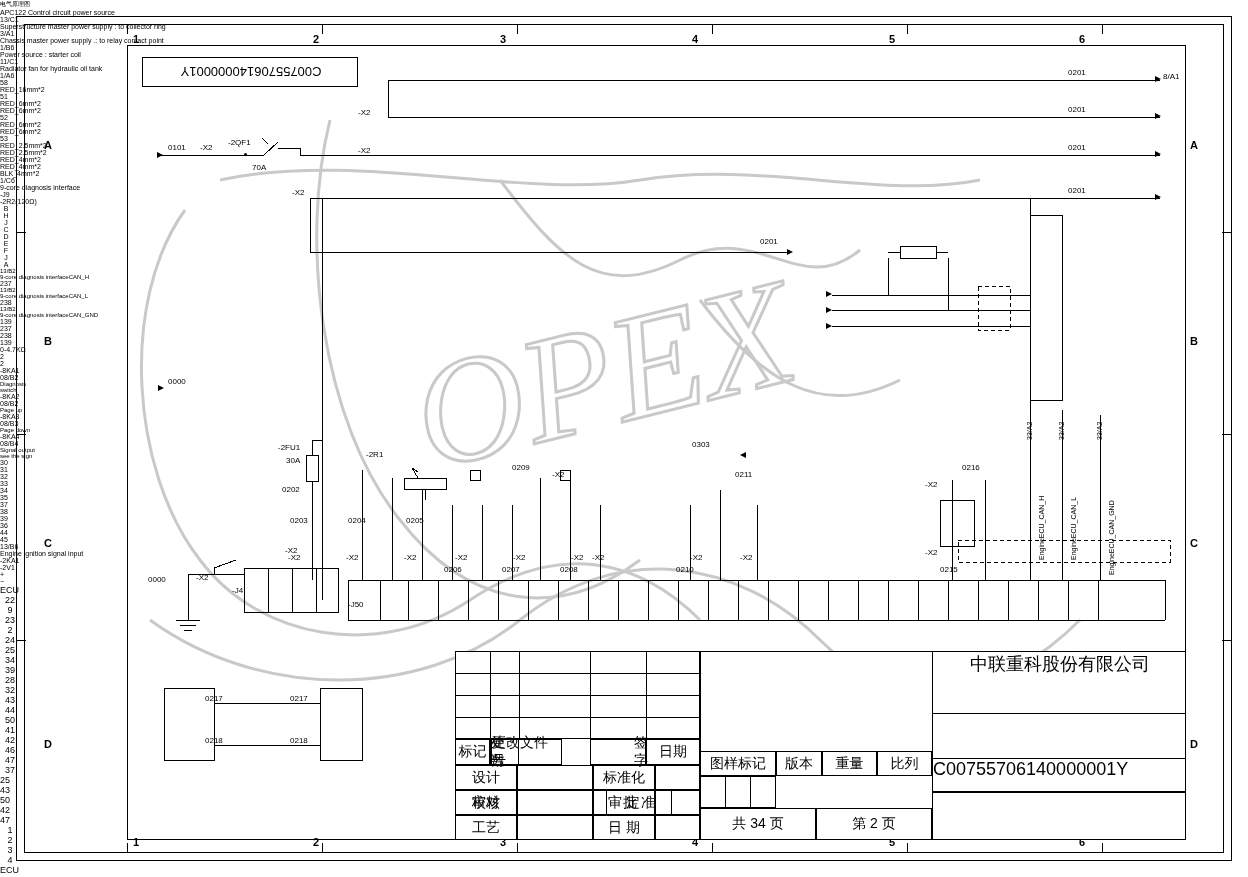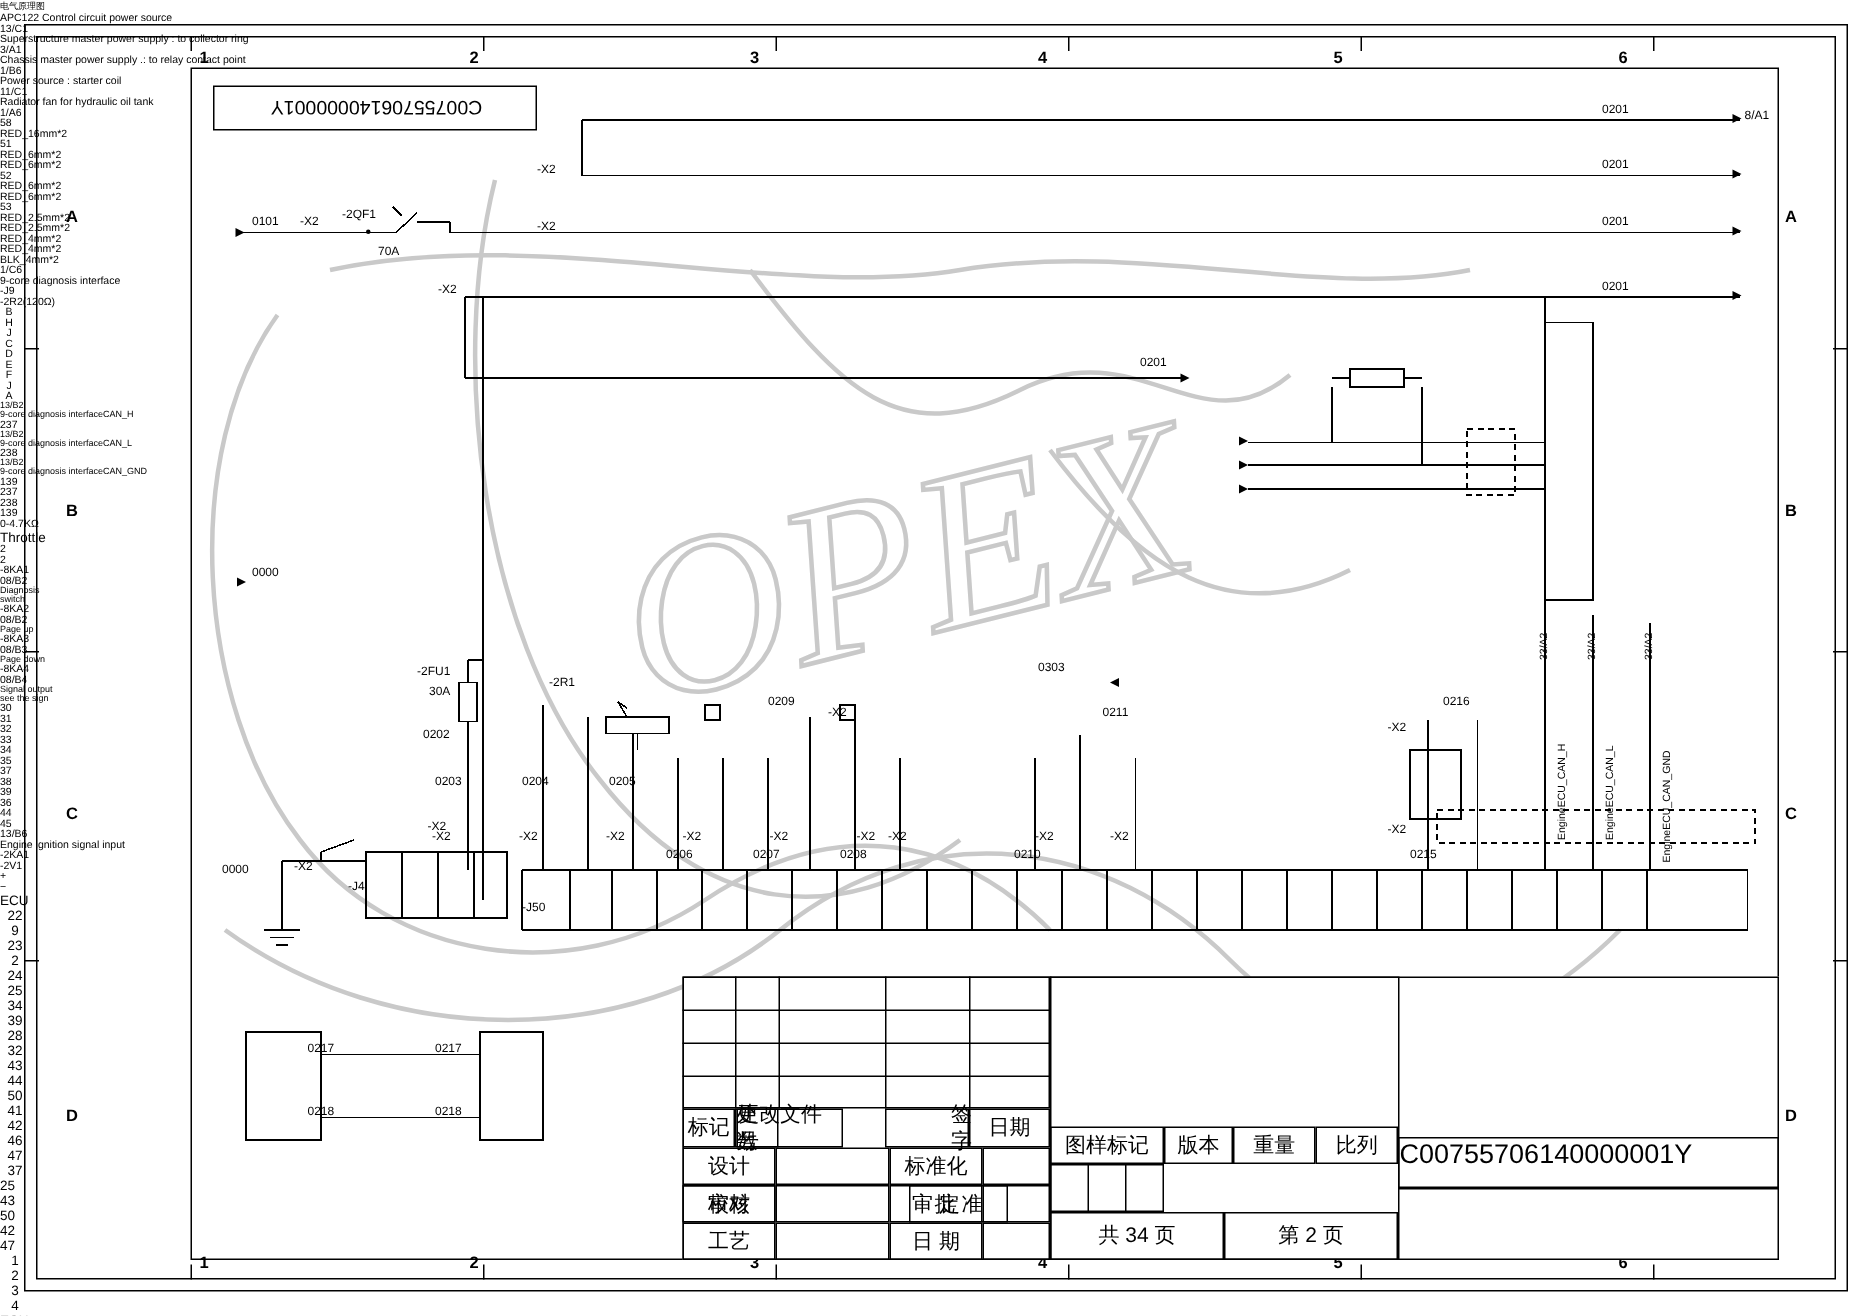--- a/index.html
+++ b/index.html
@@ -331,21 +331,20 @@
   <div class="t7" style="left:960px;top:528px;">237</div>
   <div class="t7" style="left:1022px;top:528px;">238</div>
   <div class="t7" style="left:1098px;top:528px;">139</div>
 
   <div class="t" style="left:278px;top:443px;">-2FU1</div>
   <div class="t" style="left:286px;top:456px;">30A</div>
   <div class="t" style="left:282px;top:485px;">0202</div>
 
   <div class="t" style="left:366px;top:450px;">-2R1</div>
   <div class="t7" style="left:362px;top:463px;">0-4.7KΩ</div>
-  <div class="t9" style="left:410px;top:462px;">Throttle</div>
 
   <div class="t" style="left:196px;top:573px;">-X2</div>
   <div class="t7" style="left:204px;top:587px;">2</div>
 
   <div class="t" style="left:285px;top:546px;">-X2</div>
   <div class="t7" style="left:293px;top:560px;">2</div>
 
   <div class="t" style="left:198px;top:577px;"></div>
   <div class="t" style="left:148px;top:575px;">0000</div>
 
@@ -492,20 +491,23 @@
   <div class="cell" style="left:822px;top:751px;width:55px;height:25px;">重量</div>
   <div class="cell" style="left:877px;top:751px;width:55px;height:25px;">比列</div>
 
   <div class="cell" style="left:700px;top:776px;width:76px;height:32px;"></div>
   <div class="cell" style="left:700px;top:808px;width:116px;height:32px;">共 34 页</div>
   <div class="cell" style="left:816px;top:808px;width:116px;height:32px;">第 2 页</div>
 
   <div class="ln v" style="left:725px;top:776px;height:32px;"></div>
   <div class="ln v" style="left:750px;top:776px;height:32px;"></div>
 
+  <div class="box nofill" style="left:932px;top:651px;width:254px;height:63px;">
+    <div class="t18 ctr" style="left:0;top:20px;width:254px;font-family:'Liberation Serif',serif;">中联重科股份有限公司</div>
+  </div>
   <div class="box nofill" style="left:932px;top:758px;width:254px;height:34px;">
     <div class="t18" style="left:10px;top:8px;">C00755706140000001Y</div>
   </div>
   <div class="ln h" style="left:932px;top:792px;width:254px;"></div>
   <div class="ln h" style="left:700px;top:651px;width:232px;"></div>
   <div class="ln v" style="left:700px;top:651px;height:189px;"></div>
   <div class="ln v" style="left:932px;top:651px;height:189px;"></div>
 
   <div class="cell" style="left:455px;top:790px;width:62px;height:25px;">审核</div>
   <div class="cell" style="left:606px;top:790px;width:66px;height:25px;">批 准</div>

